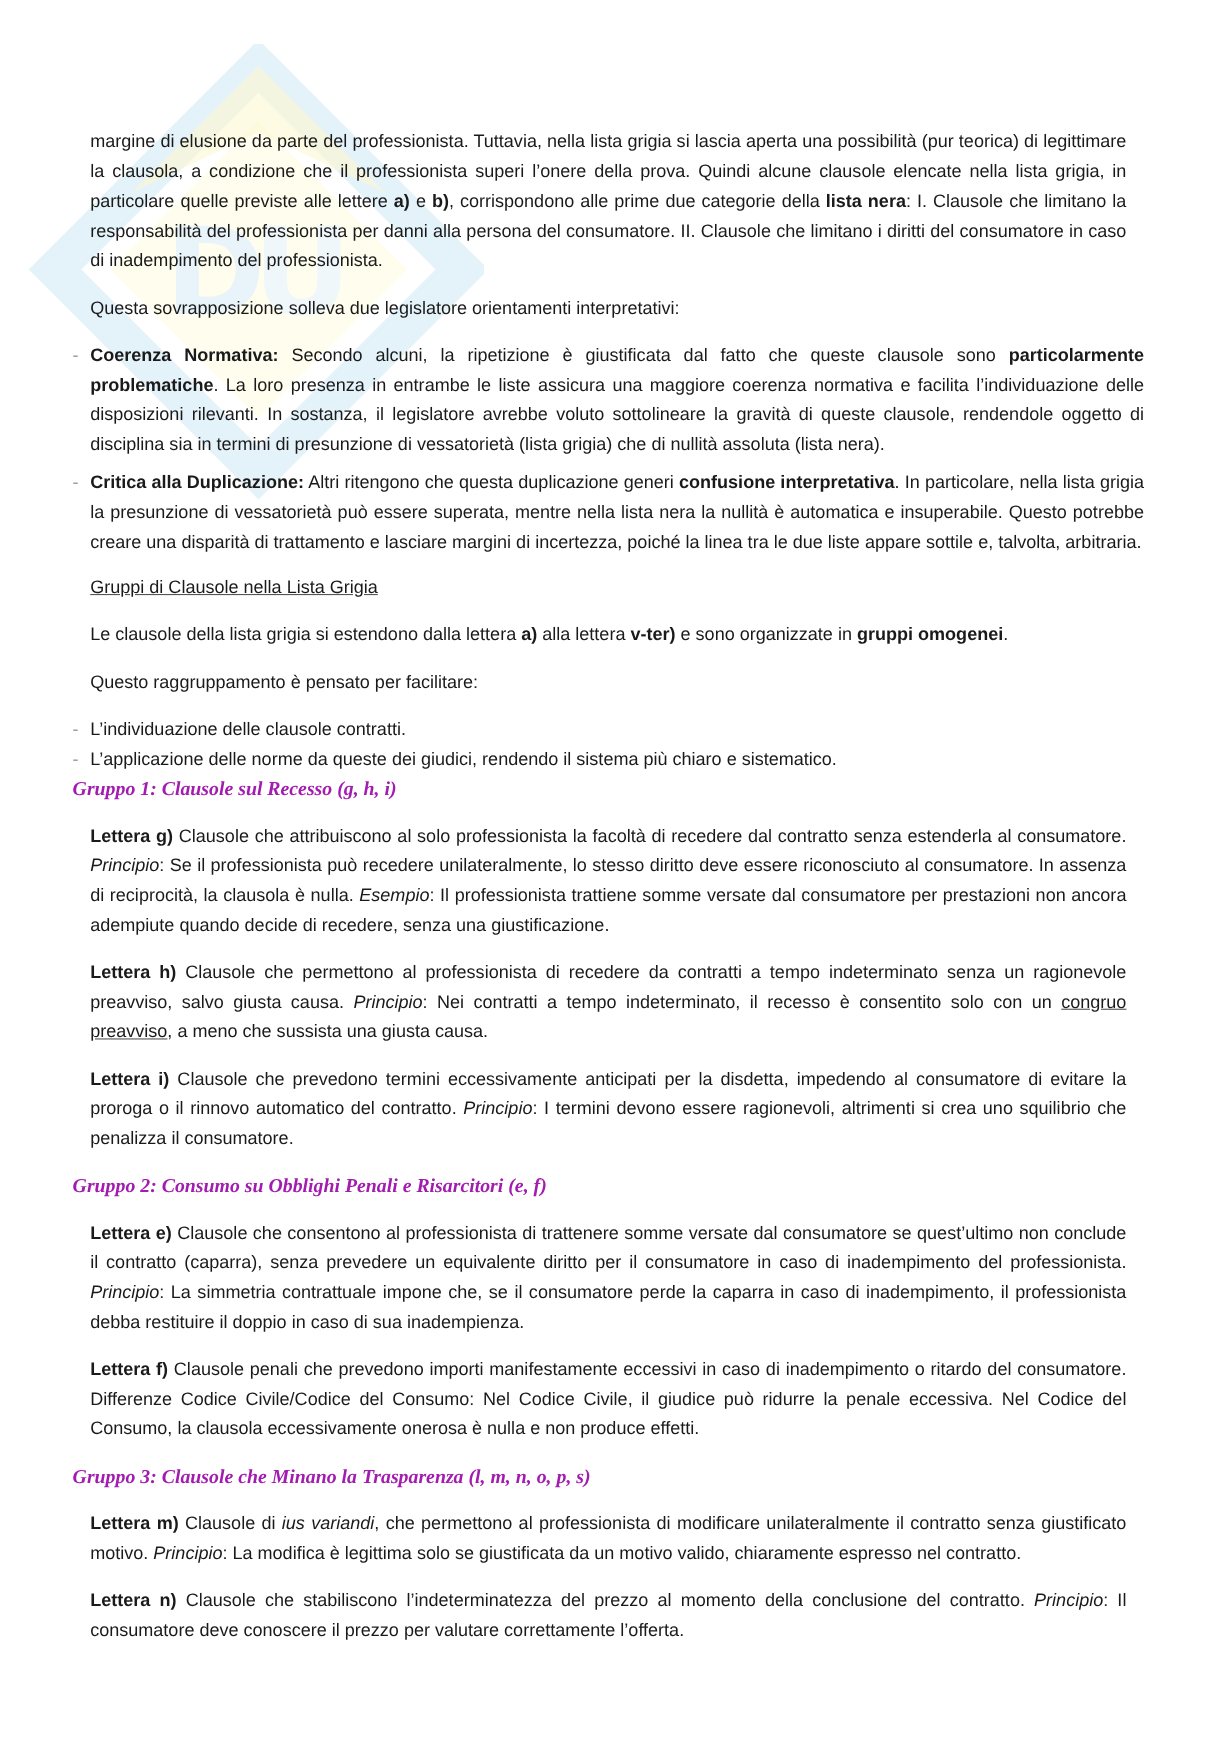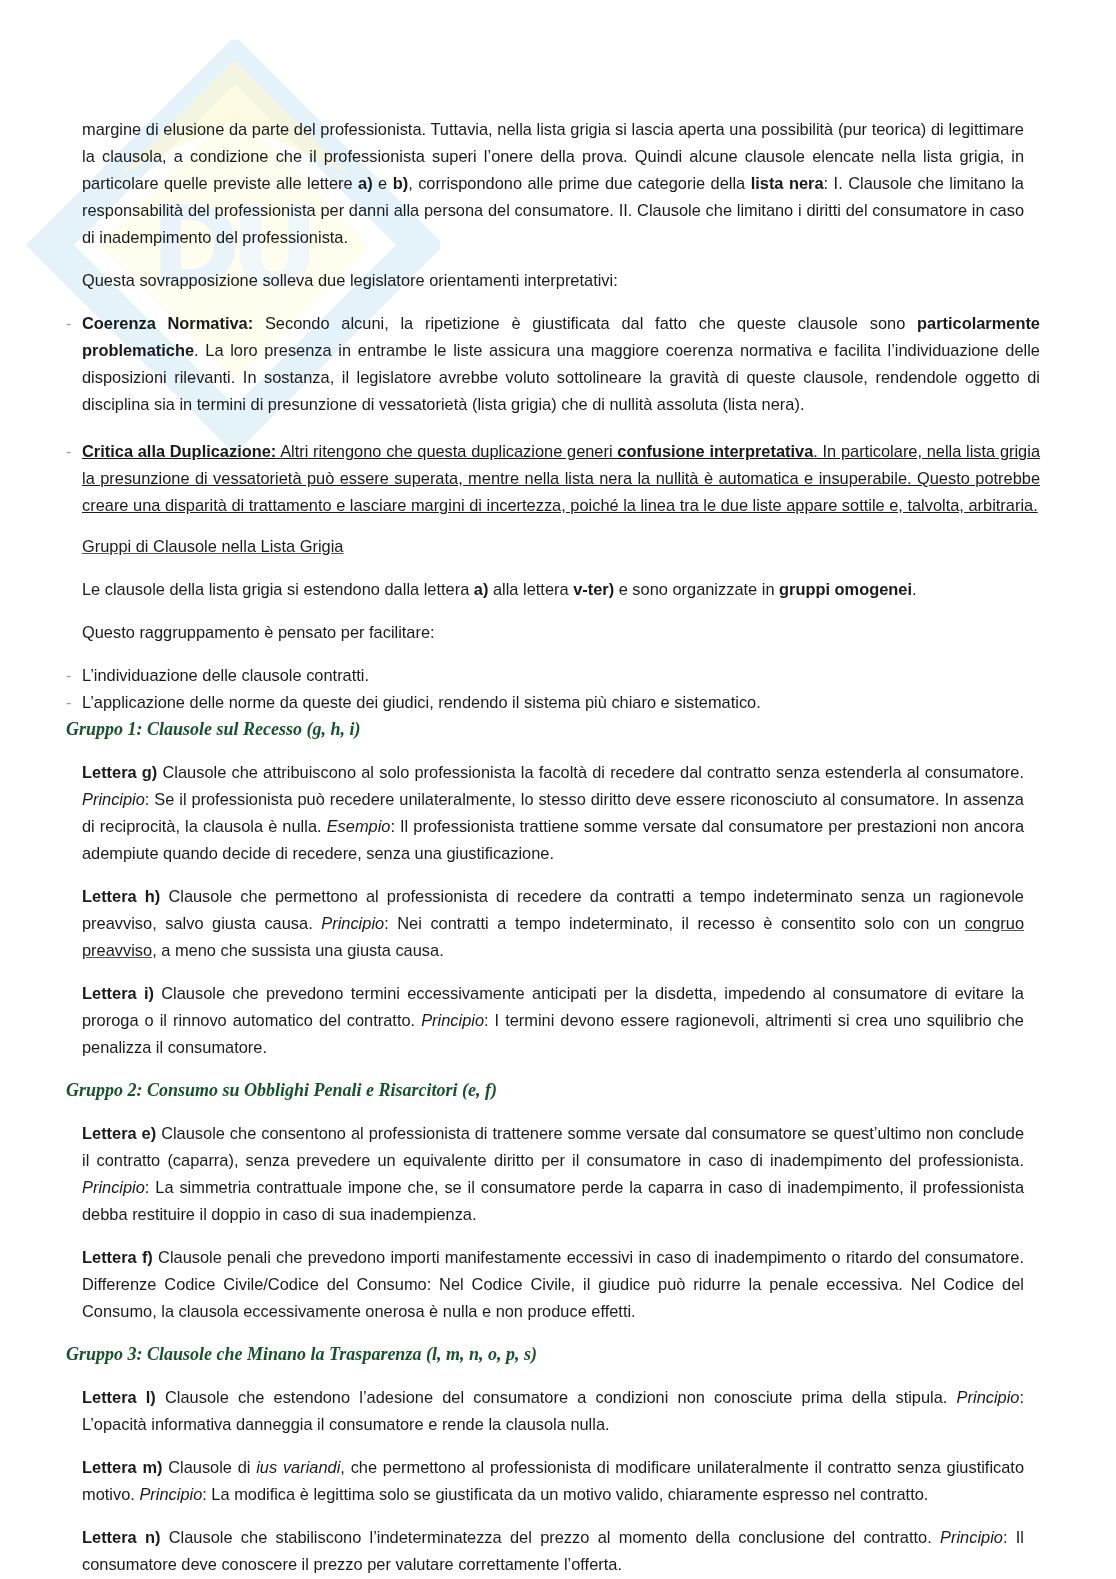--- a/index.html
+++ b/index.html
@@ -17,27 +17,27 @@
       font-family: "Liberation Sans", sans-serif; font-size: 16.4px;
       line-height: 27px; color: #1a1a1a;
     }
     p { margin: 16px; text-align: justify; }
     .gap { margin-top: 14px; }
     ul.dash { list-style: none; margin: 0; padding: 0; }
     ul.dash li { position: relative; padding-left: 16px; text-align: justify; }
     ul.dash li::before {
       content: "-"; position: absolute; left: 0; top: 0; color: #9a9a9a;
     }
-    ul.dash.spaced li + li { margin-top: 20px; text-decoration: underline; }
+    ul.dash.spaced li + li { margin-top: 8px; }
     .u { text-decoration: underline; text-decoration-color: #555; }
     b { font-weight: bold; }
     i { font-style: italic; }
     h3.group {
       margin: 0; font-family: "Liberation Serif", serif; font-style: italic;
-      font-weight: bold; font-size: 18px; line-height: 27px; color: #14532d;
+      font-weight: bold; font-size: 18px; line-height: 27px; color: #a21caf;
     }
   </style>
 </head>
 <body>
 
 <div class="page">
 
   <svg class="watermark" viewBox="0 0 420 420">
     <polygon points="215,20 400,205 215,390 30,205" fill="none" stroke="#cfe8f5" stroke-width="34"></polygon>
     <polygon points="215,70 350,205 215,340 80,205" fill="#fdf8d2" opacity="0.7"></polygon>
@@ -86,23 +86,20 @@
     <h3 class="group gap">Gruppo 2: Consumo su Obblighi Penali e Risarcitori (e, f)</h3>
     <p>
       <b>Lettera e)</b><span> Clausole che consentono al professionista di trattenere somme versate dal consumatore se quest’ultimo non conclude il contratto (caparra), senza prevedere un equivalente diritto per il consumatore in caso di inadempimento del professionista. </span><i>Principio</i><span>: La simmetria contrattuale impone che, se il consumatore perde la caparra in caso di inadempimento, il professionista debba restituire il doppio in caso di sua inadempienza.</span>
     </p>
     <p>
       <b>Lettera f)</b><span> Clausole penali che prevedono importi manifestamente eccessivi in caso di inadempimento o ritardo del consumatore. Differenze Codice Civile/Codice del Consumo: Nel Codice Civile, il giudice può ridurre la penale eccessiva. Nel Codice del Consumo, la clausola eccessivamente onerosa è nulla e non produce effetti.</span>
     </p>
 
     <h3 class="group gap">Gruppo 3: Clausole che Minano la Trasparenza (l, m, n, o, p, s)</h3>
     <p>
-      <b>Lettera l)</b><span> Clausole che estendono l’adesione del consumatore a condizioni non conosciute prima della stipula. </span><i>Principio</i><span>: L’opacità informativa danneggia il consumatore e rende la clausola nulla.</span>
-    </p>
-    <p>
       <b>Lettera m)</b><span> Clausole di </span><i>ius variandi</i><span>, che permettono al professionista di modificare unilateralmente il contratto senza giustificato motivo. </span><i>Principio</i><span>: La modifica è legittima solo se giustificata da un motivo valido, chiaramente espresso nel contratto.</span>
     </p>
     <p>
       <b>Lettera n)</b><span> Clausole che stabiliscono l’indeterminatezza del prezzo al momento della conclusione del contratto. </span><i>Principio</i><span>: Il consumatore deve conoscere il prezzo per valutare correttamente l’offerta.</span>
     </p>
 
   </div>
 </div>
 
 </body></html>

